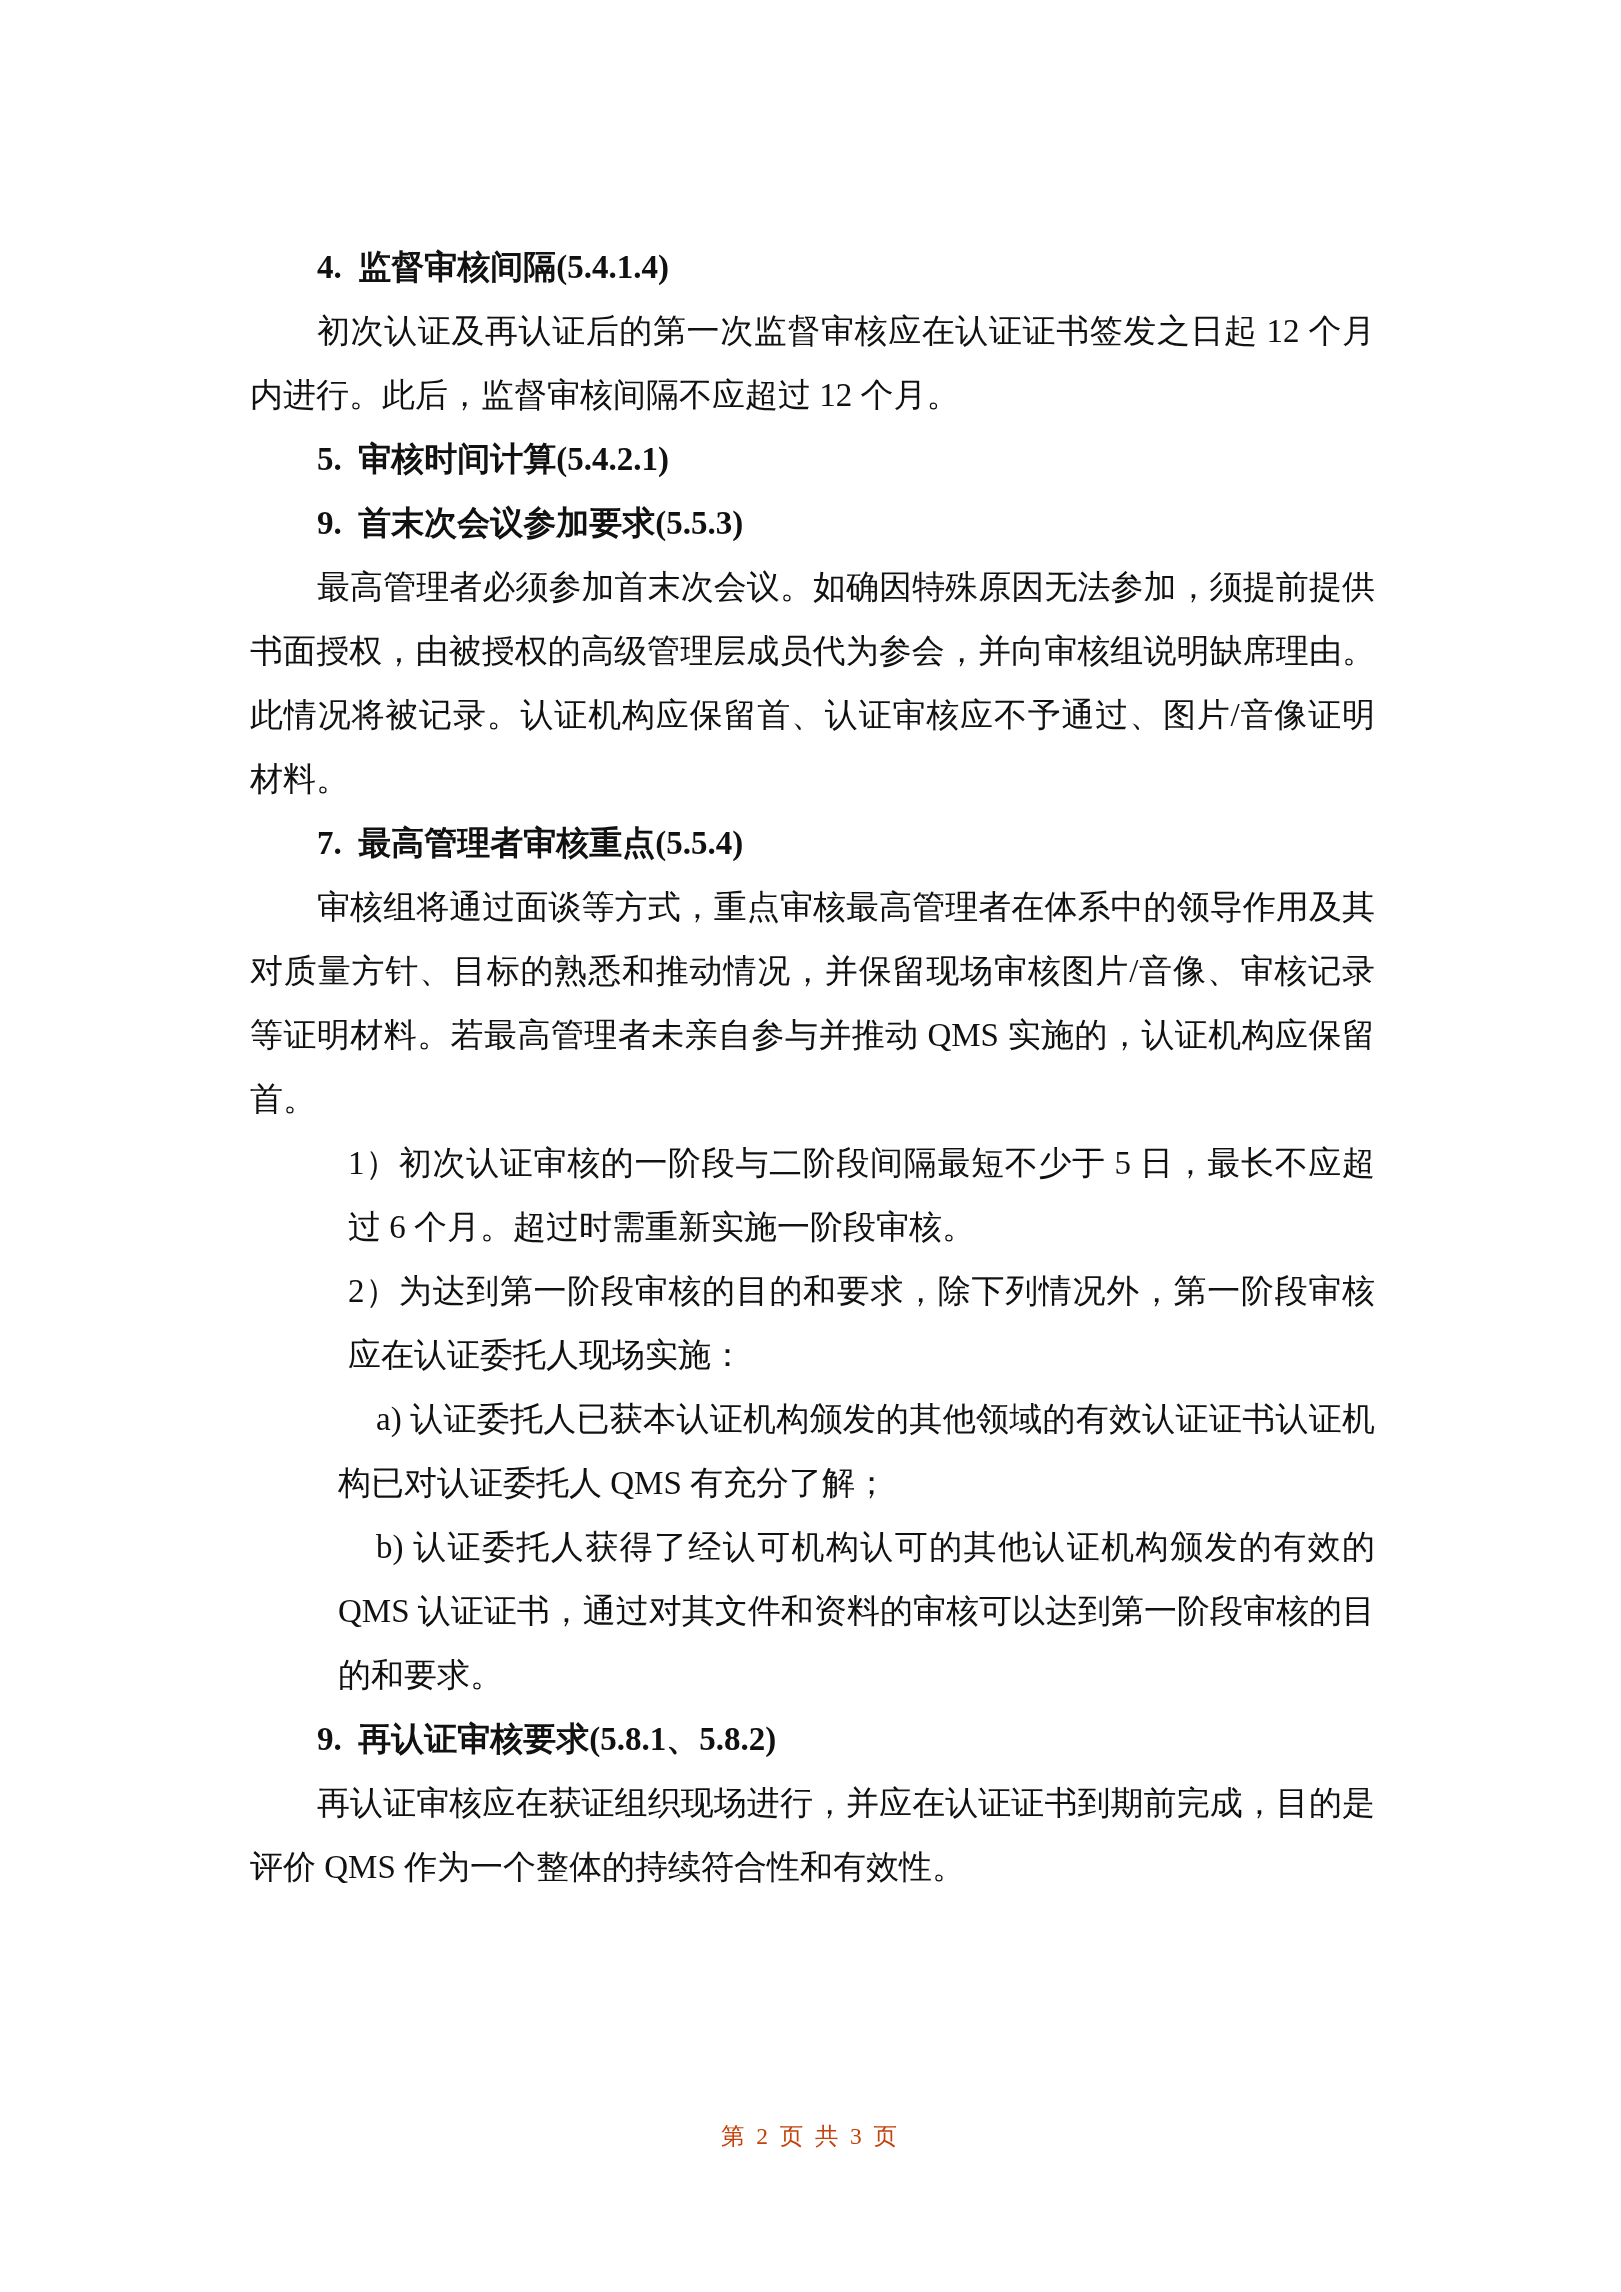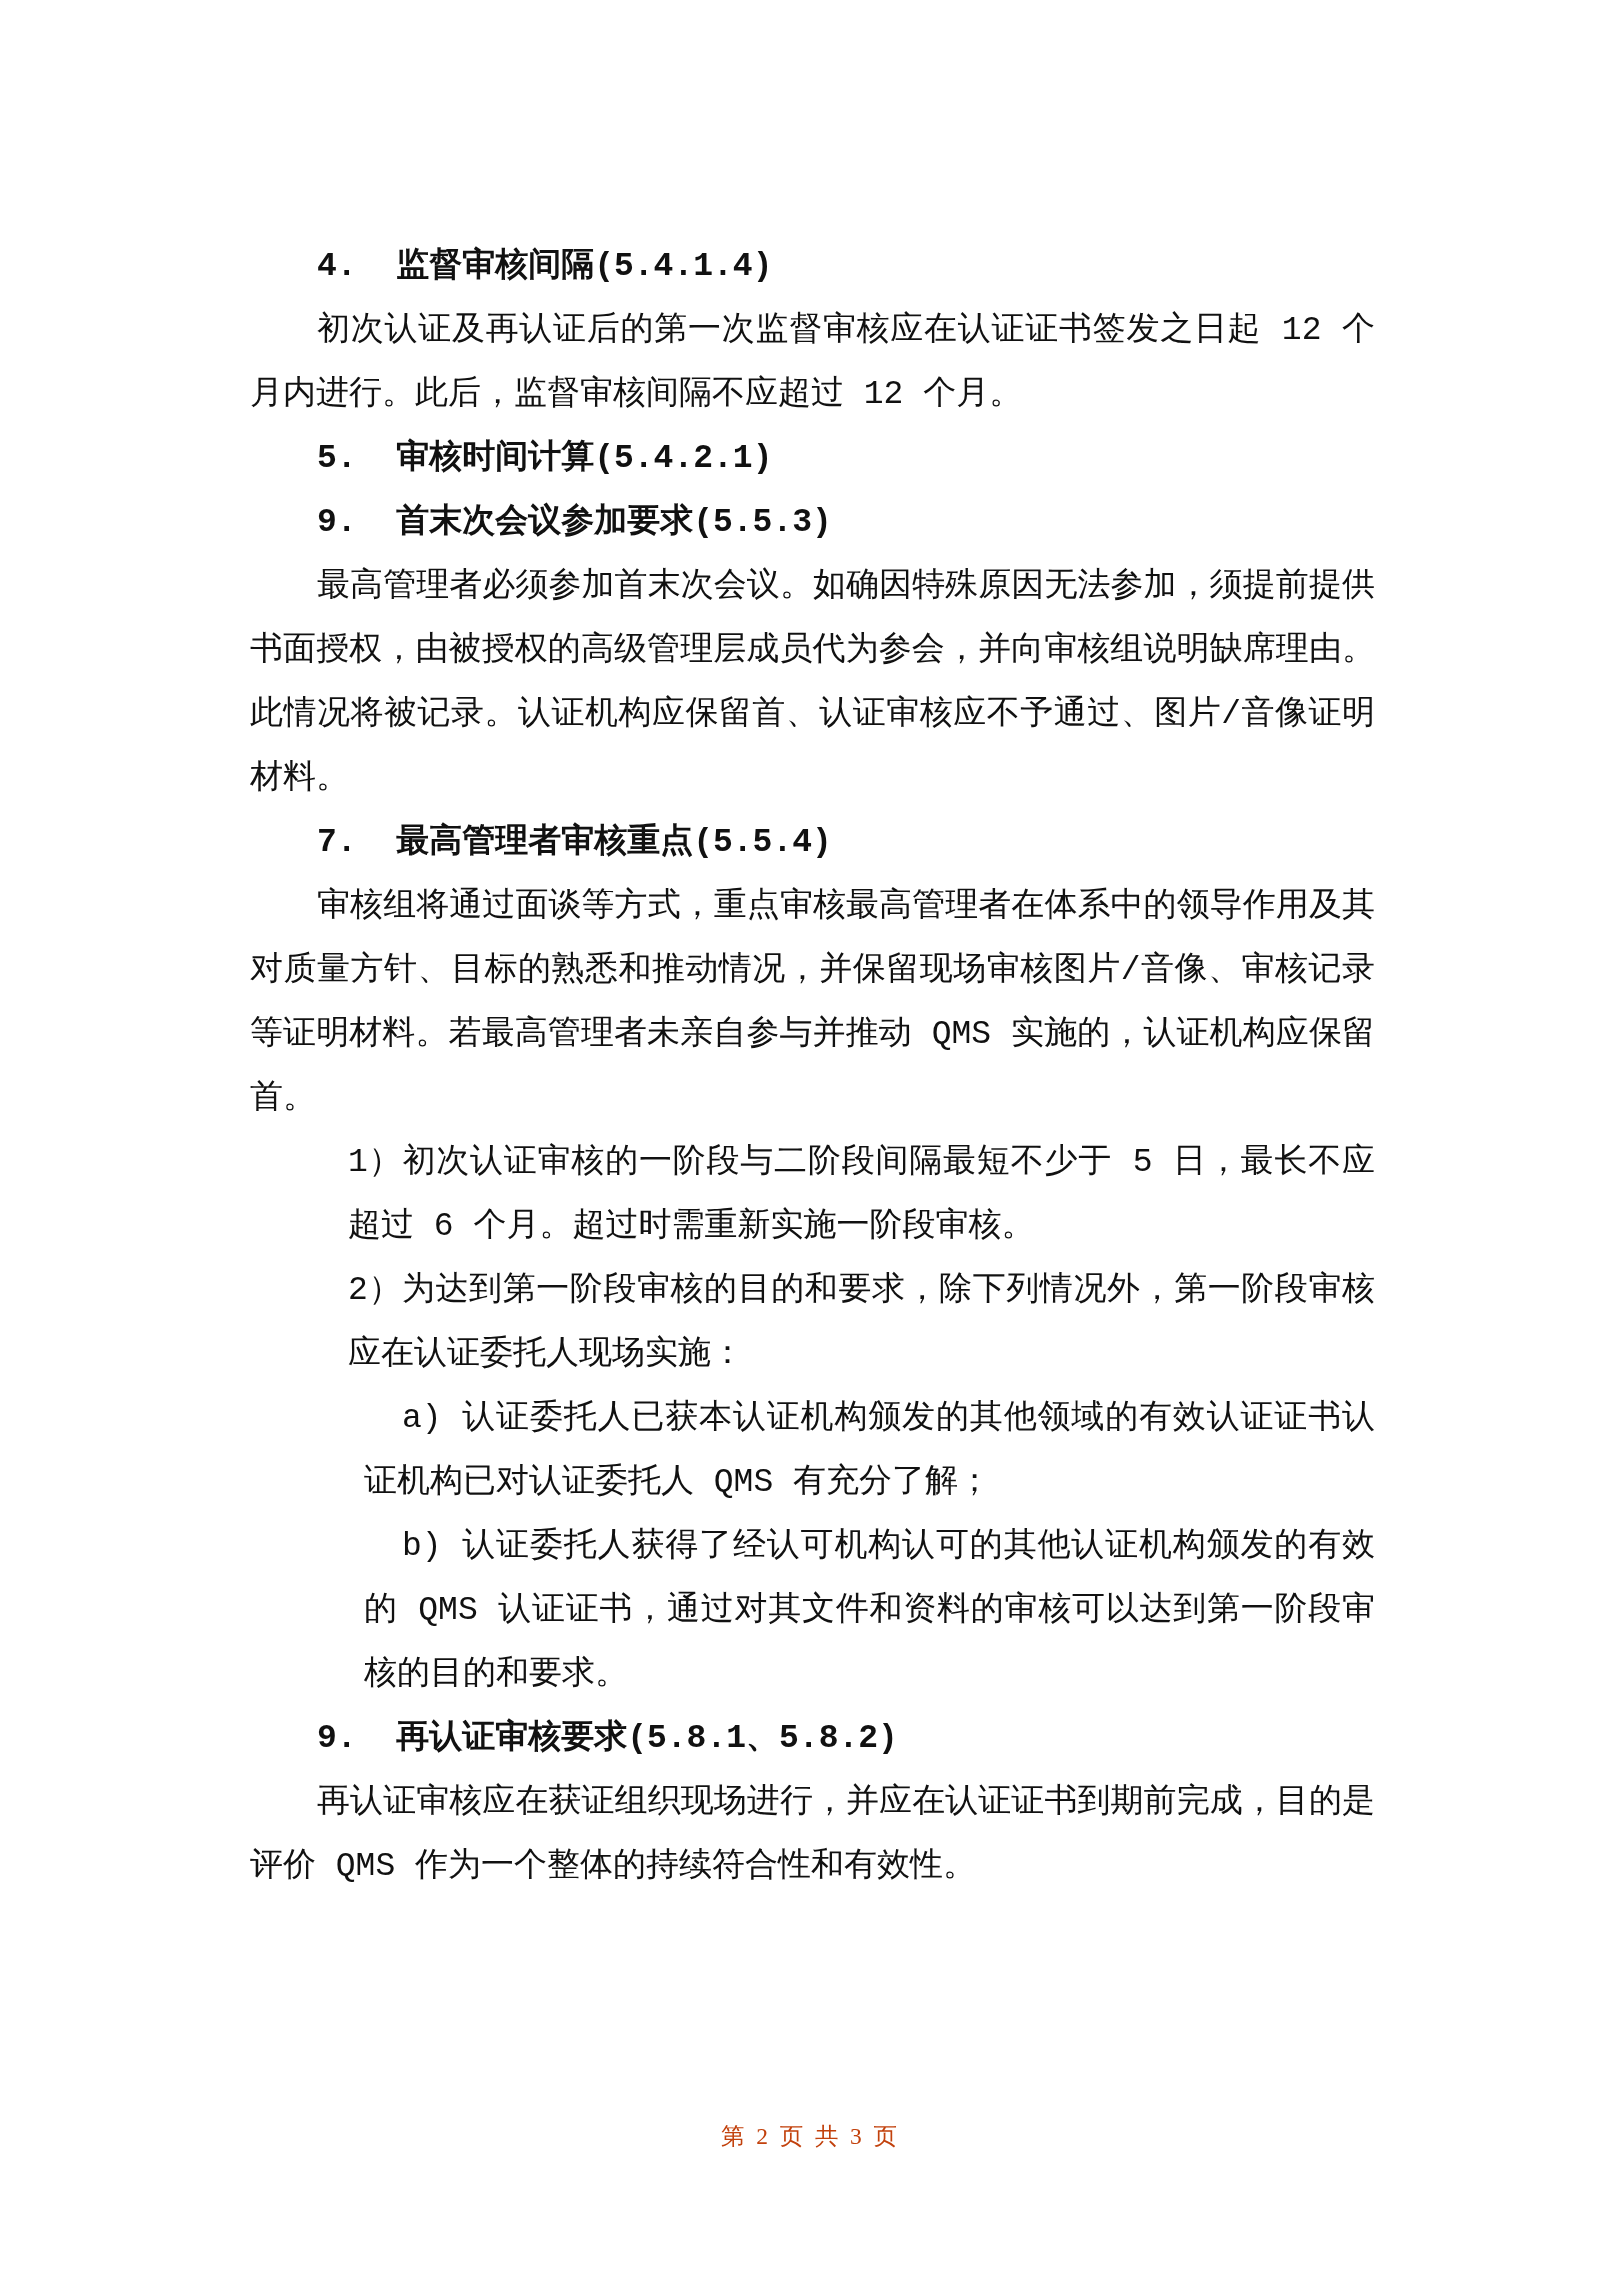--- a/index.html
+++ b/index.html
@@ -17,41 +17,40 @@
     overflow: hidden;
   }
   .doc-body {
     position: absolute;
     left: 250px;
     top: 235px;
     width: 1125px;
     font-size: 33px;
     line-height: 64px;
     text-align: justify;
-    font-family: Liberation Mono, monospace;
   }
   .doc-body p {
     margin: 0;
     padding: 0;
   }
   .blk.heading {
     font-weight: bold;
     text-indent: 67px;
     text-align: left;
     white-space: pre;
   }
   .blk.para {
     text-indent: 67px;
   }
   .blk.list-item {
     margin-left: 98px;
     text-indent: 0;
   }
   .blk.sub-item {
-    margin-left: 114px;
+    margin-left: 88px;
     text-indent: 38px;
   }
   .page-footer {
     position: absolute;
     left: 0;
     top: 2120px;
     width: 1621px;
     text-align: center;
     font-size: 23.5px;
     letter-spacing: 2.9px;

